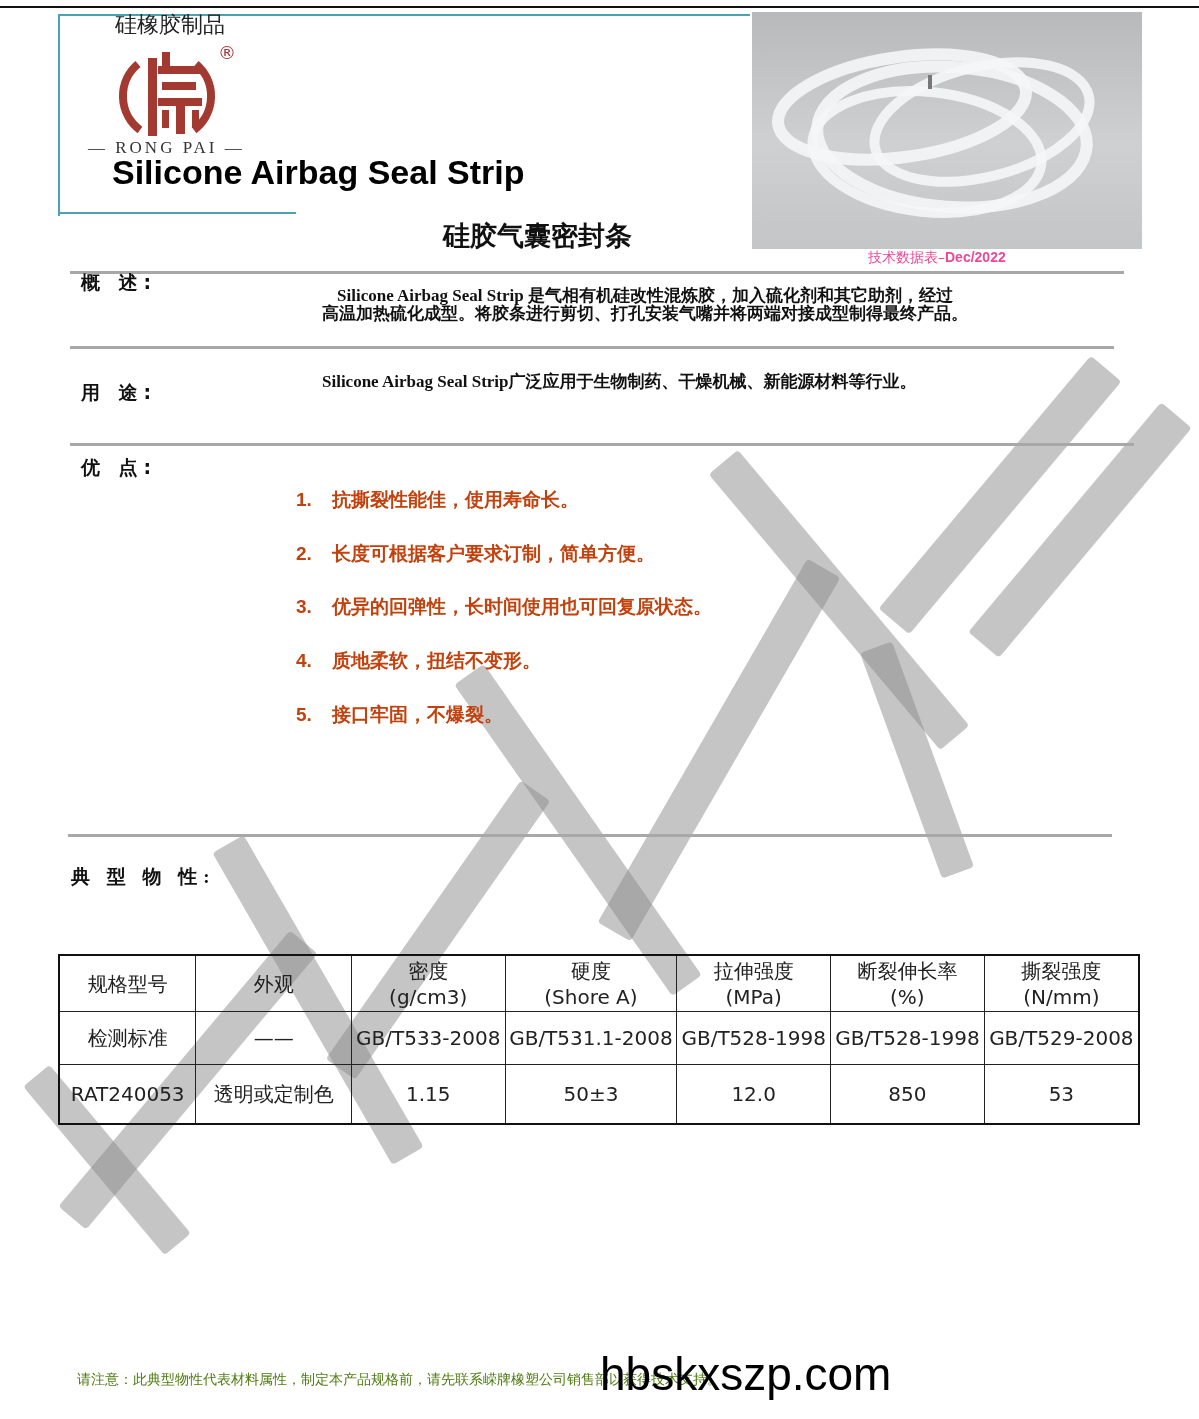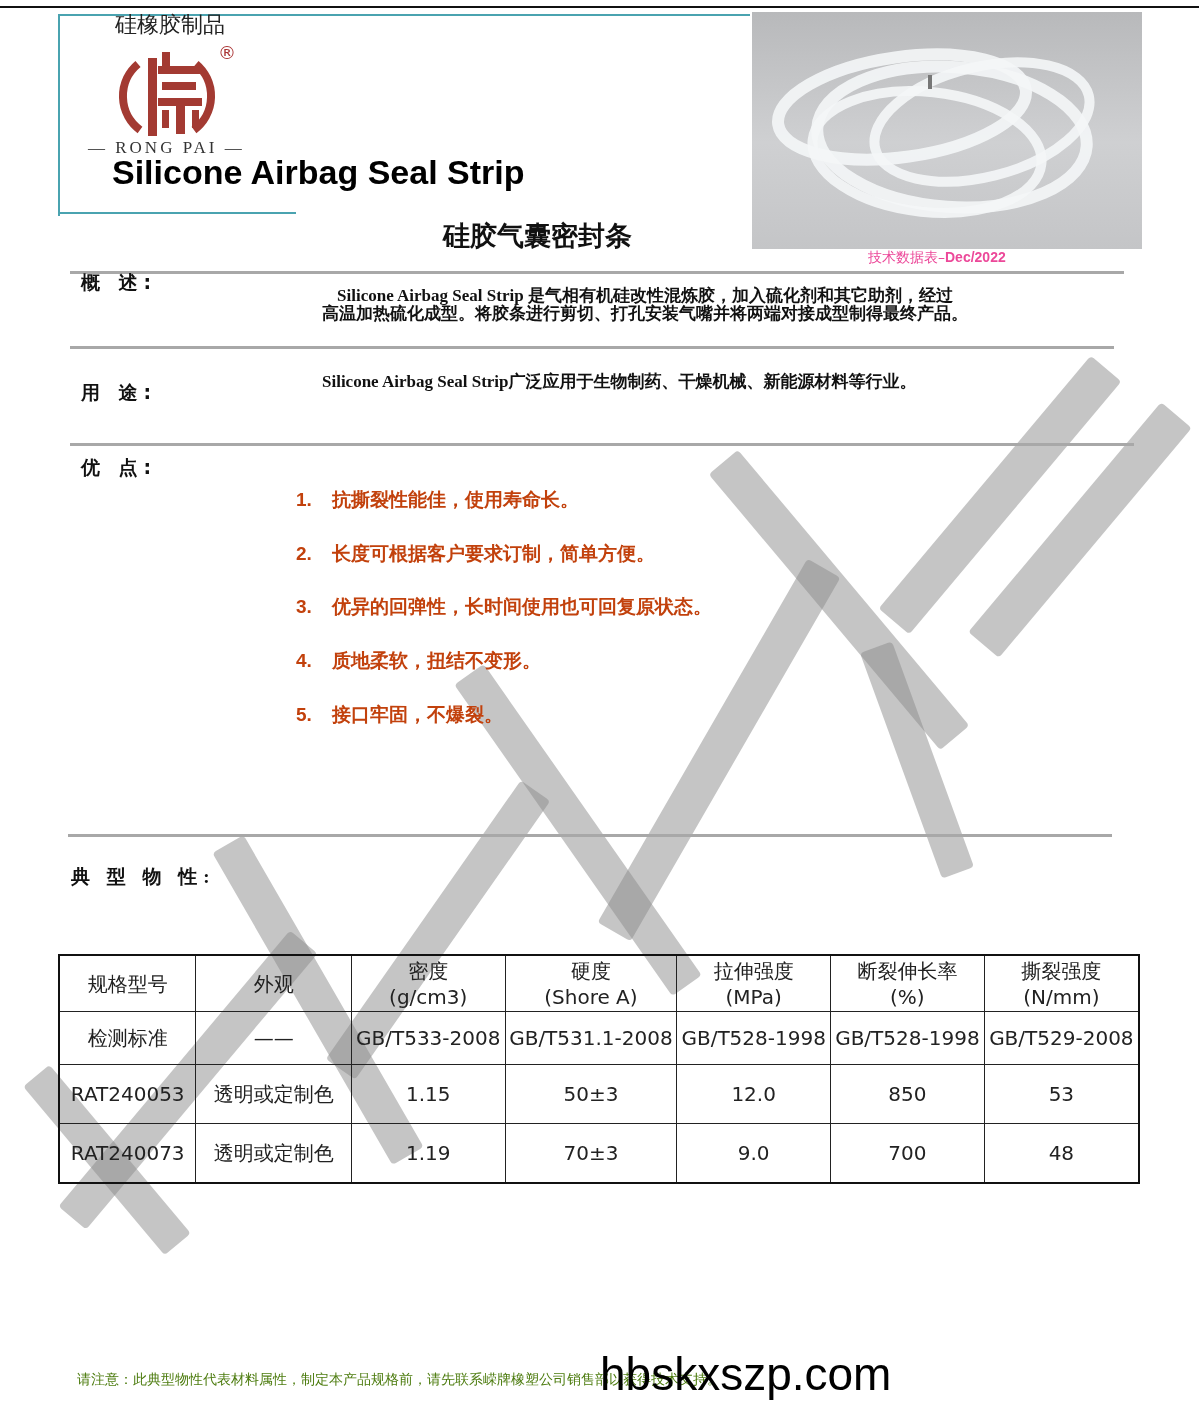--- a/index.html
+++ b/index.html
@@ -154,26 +154,17 @@
   </tr>
   <tr class="r">
     <td>RAT240053</td>
     <td>透明或定制色</td>
     <td>1.15</td>
     <td>50±3</td>
     <td>12.0</td>
     <td>850</td>
     <td>53</td>
   </tr>
-  <tr class="r">
-    <td>RAT240073</td>
-    <td>透明或定制色</td>
-    <td>1.19</td>
-    <td>70±3</td>
-    <td>9.0</td>
-    <td>700</td>
-    <td>48</td>
-  </tr>
 </tbody>
   </table>
 
 <div class="abs footer-note">请注意：此典型物性代表材料属性，制定本产品规格前，请先联系嵘牌橡塑公司销售部以获得技术支持。</div>
 <div class="abs site">hbskxszp.com</div>
 
 </body></html>

